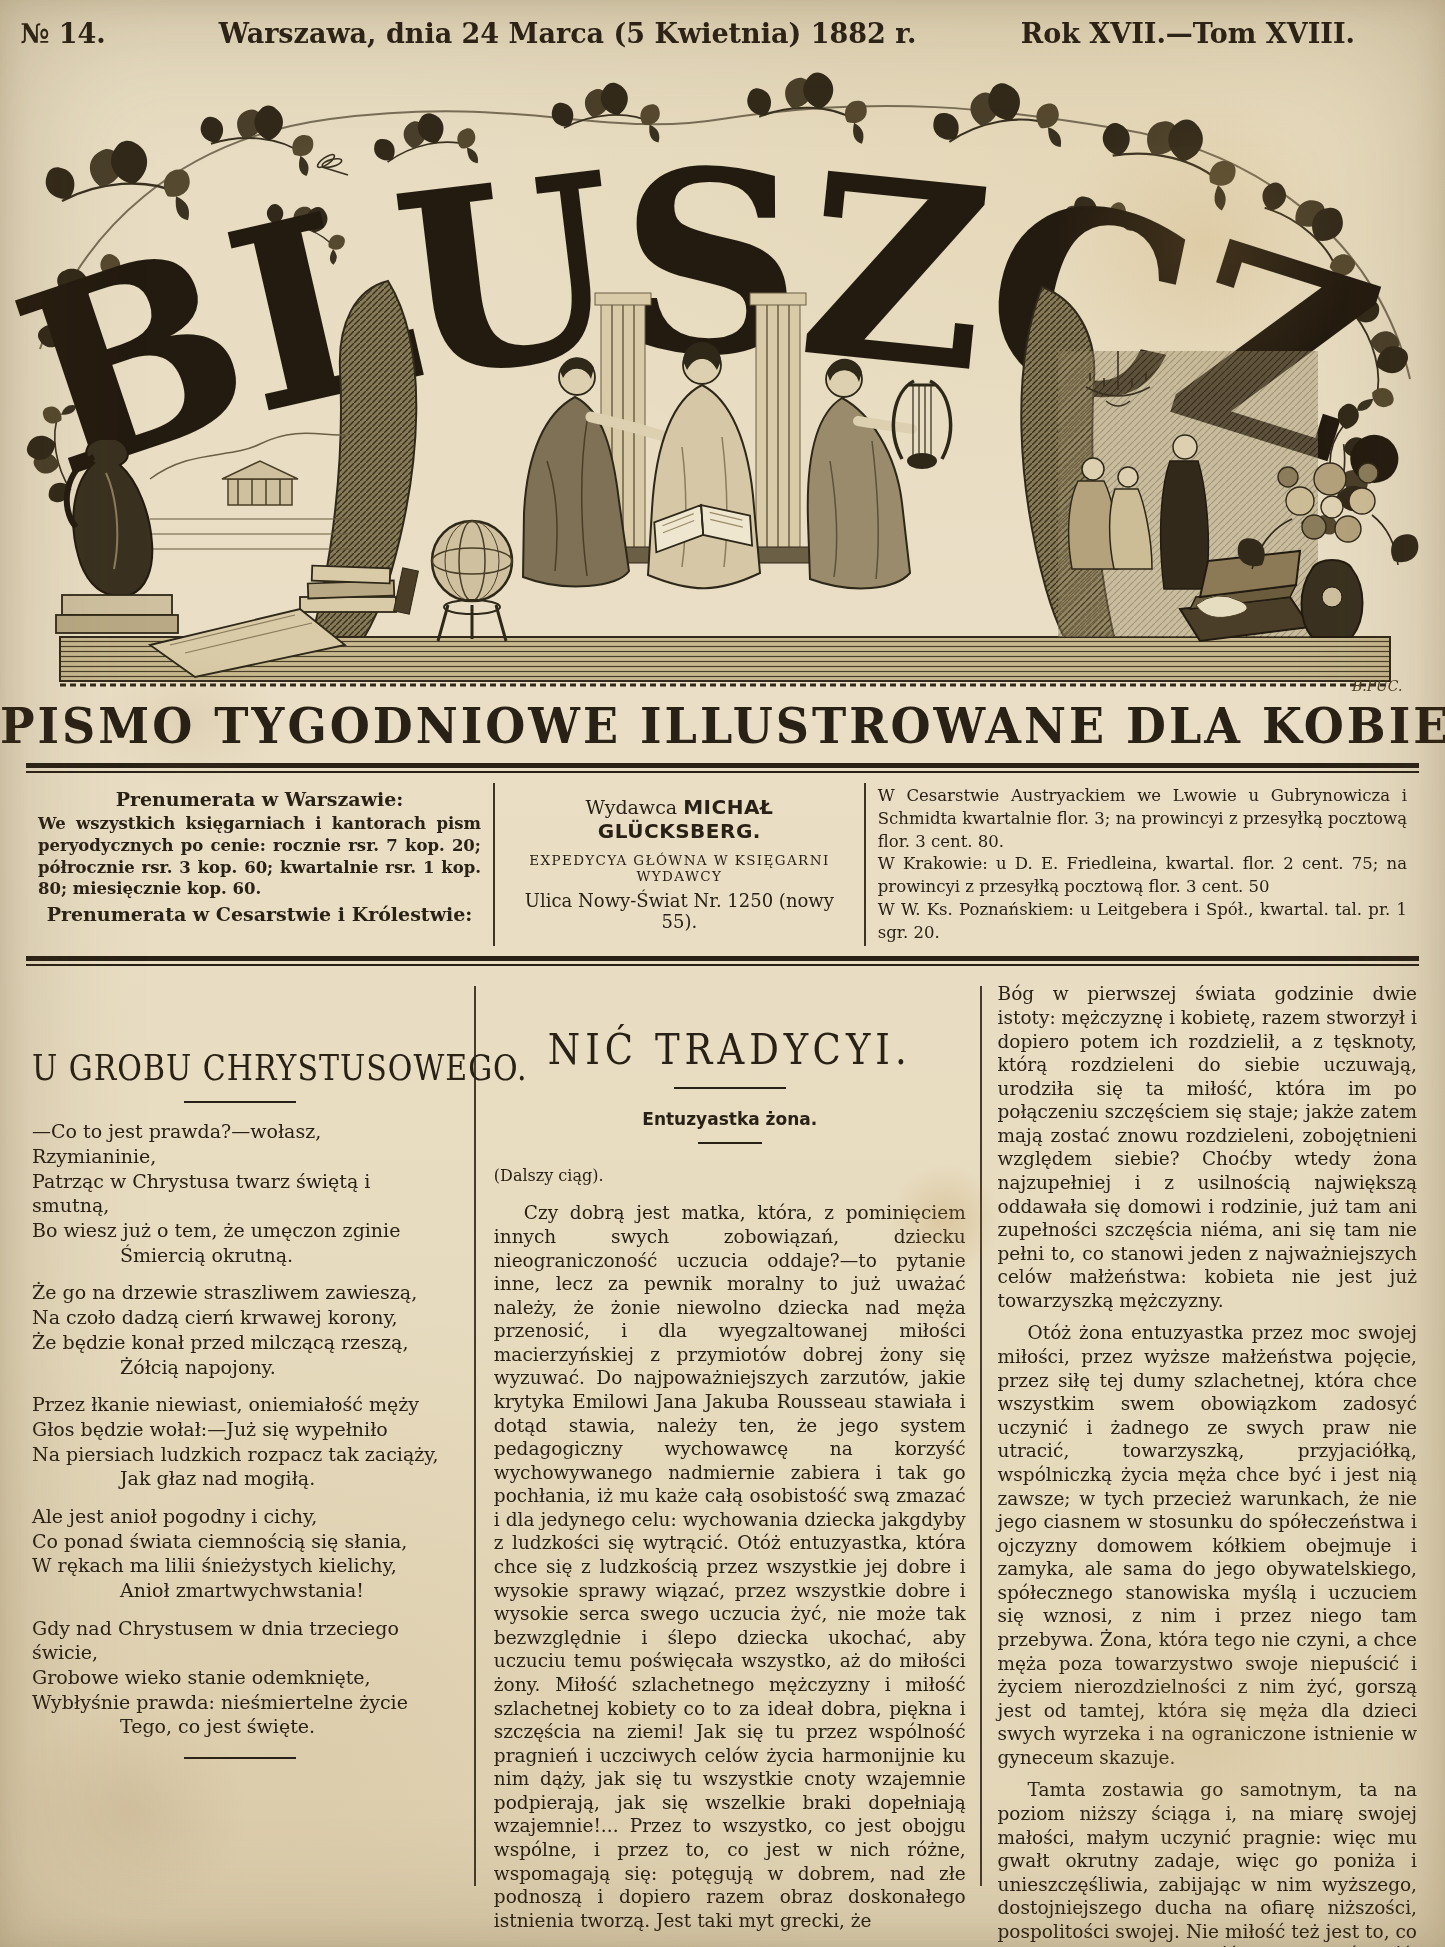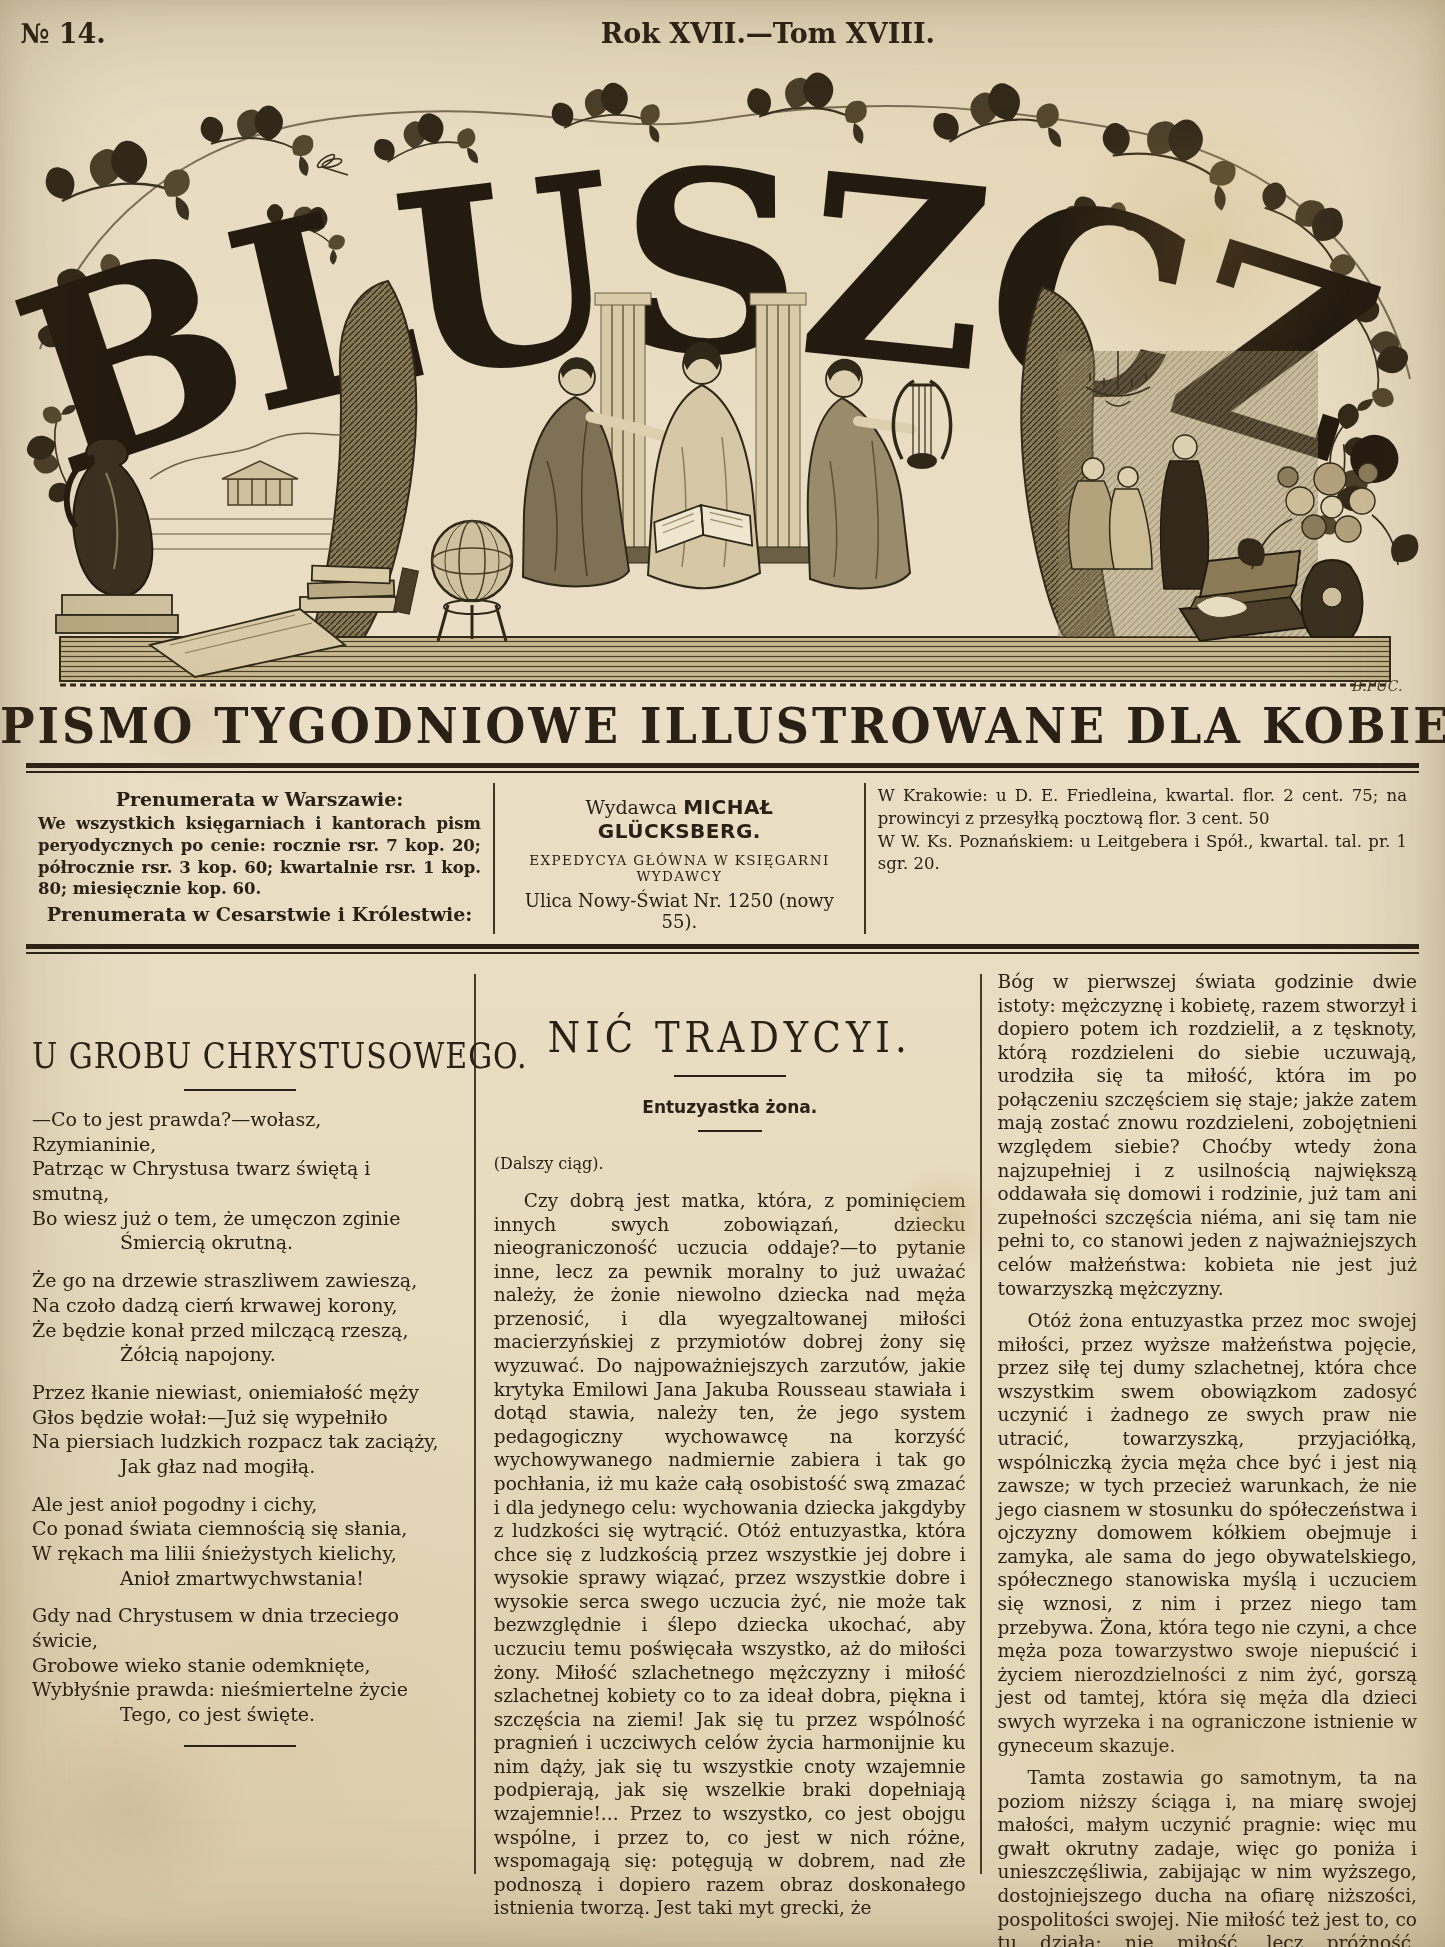--- a/index.html
+++ b/index.html
@@ -86,20 +86,21 @@
 
 <div class="page">
   <div class="stain s1"></div>
   <div class="stain s2"></div>
   <div class="stain s3"></div>
   <div class="stain s4"></div>
   <div class="stain s5"></div>
 
   <div class="topline">
     <span>№ 14.</span>
+    <span class="mid">Warszawa, dnia 24 Marca (5 Kwietnia) 1882 r.</span>
     <span class="right">Rok XVII.—Tom XVIII.</span>
   </div>
 
   <svg class="masthead" width="1445" height="648" viewBox="0 0 1445 648" xmlns="http://www.w3.org/2000/svg" xmlns:xlink="http://www.w3.org/1999/xlink">
     <defs>
       <path id="ivyleaf" d="M0 0 C -13 -5 -18 -20 -7 -29 C -3 -33 3 -33 7 -29 C 18 -20 13 -5 0 0 Z"></path>
       <g id="ivycluster">
         <path d="M-40 10 C -10 -6 30 -10 58 4" stroke="#3a3120" stroke-width="2" fill="none"></path>
         <use href="#ivyleaf" xlink:href="#ivyleaf" transform="translate(-34,8) rotate(-30) scale(.9)" fill="#32291a"></use>
         <use href="#ivyleaf" xlink:href="#ivyleaf" transform="translate(-8,-2) rotate(15)" fill="#4a3f2a"></use>
@@ -311,20 +312,21 @@
     <div class="vdiv"></div>
     <div class="sub-col sub-pub">
       <div>
         <span>Wydawca </span><span class="nm">MICHAŁ GLÜCKSBERG.</span>
       </div>
       <div class="l2">EXPEDYCYA GŁÓWNA W KSIĘGARNI WYDAWCY</div>
       <div class="l3">Ulica Nowy-Świat Nr. 1250 (nowy 55).</div>
     </div>
     <div class="vdiv"></div>
     <div class="sub-col sub-abroad">
+      <div>W Cesarstwie Austryackiem we Lwowie u Gubrynowicza i Schmidta kwartalnie flor. 3; na prowincyi z przesyłką pocztową flor. 3 cent. 80.</div>
       <div class="c">W Krakowie: u D. E. Friedleina, kwartal. flor. 2 cent. 75; na prowincyi z przesyłką pocztową flor. 3 cent. 50</div>
       <div>W W. Ks. Poznańskiem: u Leitgebera i Spół., kwartal. tal. pr. 1 sgr. 20.</div>
     </div>
   </div>
 
   <div class="hrule thick"></div>
   <div class="hrule thin"></div>
 
   <div class="cols">
     <div class="col col1">

